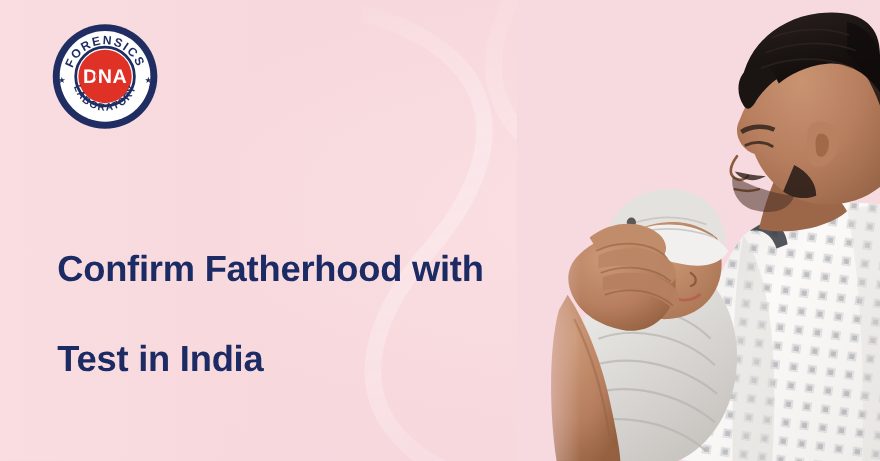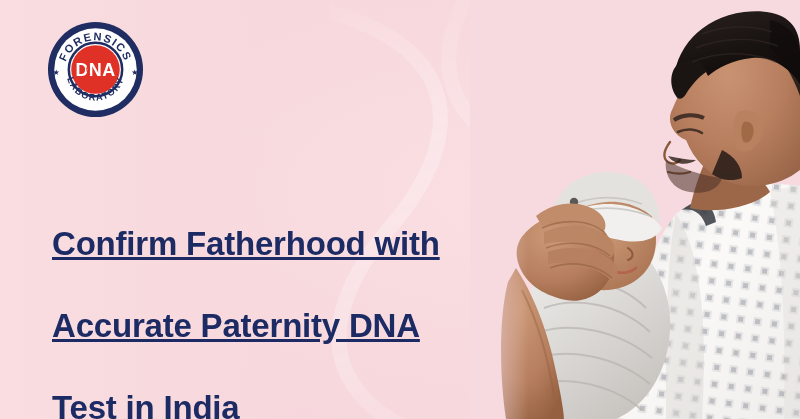--- a/index.html
+++ b/index.html
@@ -73,21 +73,21 @@
     width: 430px;
     color: #1c2b63;
     font-family: "Liberation Sans Narrow", "Liberation Sans", sans-serif;
     font-weight: bold;
     font-size: 33px;
     line-height: 41px;
     letter-spacing: -0.2px;
     white-space: pre-line;
     text-rendering: optimizeLegibility;
   }
-  .headline .ln { display: block; text-decoration: underline; }
+  .headline .ln { display: block; }
 </style>
 </head>
 <body>
 
 <div id="banner">
 
   <div class="bg-base"></div>
   <div class="bg-left-wash"></div>
 
   <div class="dna-watermark">
@@ -319,17 +319,16 @@
           <line x1="40.6" y1="49" x2="44.4" y2="49"></line>
           <line x1="41" y1="51.7" x2="44" y2="51.7"></line>
           <line x1="41.6" y1="54" x2="43.6" y2="54"></line>
         </g>
       </g>
     </svg>
   </div>
 
   <div class="headline">
     <span class="ln">Confirm Fatherhood with</span>
-    <span class="ln">Accurate Paternity DNA</span>
     <span class="ln">Test in India</span>
   </div>
 
 </div>
 
 </body></html>

